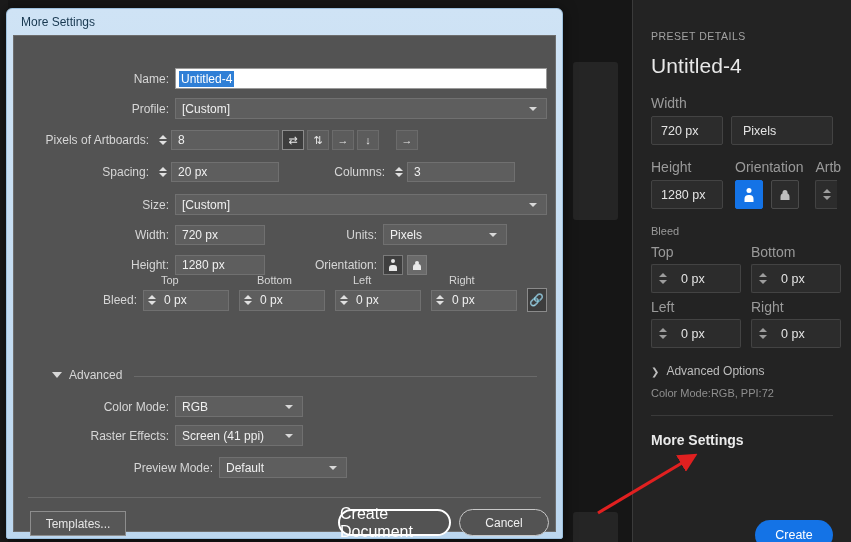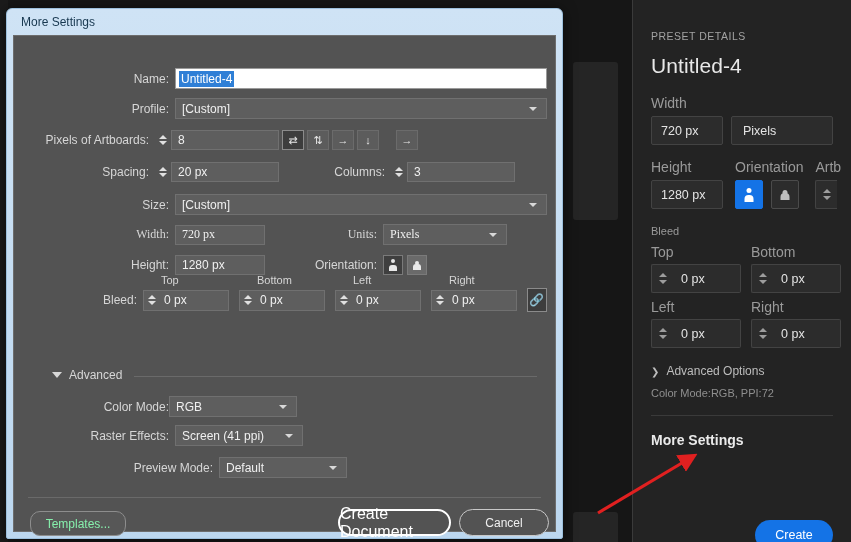--- a/index.html
+++ b/index.html
@@ -155,21 +155,21 @@
   #row-spacing { position:absolute; left:0; top:126px; width:100%; }
   #spacing-label { width:135px; margin-right:6px; }
   #spacing-field { width:108px; }
   #columns-label { width:84px; margin-right:6px; margin-left:22px; }
   #columns-field { width:108px; }
 
   
   #row-size { position:absolute; left:0; top:158px; width:100%; }
   #size-label { width:155px; margin-right:6px; }
   #size-select { width:372px; }
-  #row-wd { position:absolute; left:0; top:188px; width:100%;font-family:Liberation Serif, serif; }
+  #row-wd { position:absolute; left:0; top:188px; width:100%; }
   #width-label { width:155px; margin-right:6px; }
   #width-field { width:90px; }
   #units-label { width:82px; margin-right:6px; margin-left:30px; }
   #units-ai-select { width:124px; }
   #row-ht { position:absolute; left:0; top:219px; width:100%; }
   #height-label { width:155px; margin-right:6px; }
   #height-field { width:90px; }
   #orient-label { width:82px; margin-right:6px; margin-left:30px; }
   .ai-orient {
     width:20px; height:20px; border:1px solid #7a7a7a; background:#6a6a6a;
@@ -194,34 +194,34 @@
     width:20px;height:24px;border:1px solid #8b8b8b;background:#3d3d3d;
     display:flex;align-items:center;justify-content:center;color:#e6e6e6;font-size:12px;
   }
 
   
   #adv-header { position:absolute; left:38px; top:332px; display:flex; align-items:center; gap:7px; }
   #adv-tri { width:0;height:0;border-left:5px solid transparent;border-right:5px solid transparent;border-top:6px solid #d8d8d8; }
   #adv-title { color:#d6d6d6; font-size:12px; }
   #adv-divider { position:absolute; left:120px; right:18px; top:340px; border-top:1px solid #6a6a6a; }
   #row-color { position:absolute; left:0; top:360px; width:100%; }
-  #color-label { width:155px; }
+  #color-label { width:155px; margin-right:6px; }
   #color-select { width:128px; }
   #row-raster { position:absolute; left:0; top:389px; width:100%; }
   #raster-label { width:155px; margin-right:6px; }
   #raster-select { width:128px; }
   #row-preview { position:absolute; left:0; top:421px; width:100%;padding-left:44px; }
   #preview-label { width:155px; margin-right:6px; }
   #preview-select { width:128px; }
 
   #footer-divider { position:absolute; left:14px; right:14px; top:461px; border-top:1px solid #6a6a6a; }
   #templates-btn {
     position:absolute; left:16px; top:475px; width:96px; height:25px;
-    border:1px solid #8d8d8d; background:#575757; color:#86efac; font-size:12px;
-    display:flex; align-items:center; justify-content:center; border-radius:10px;
+    border:1px solid #8d8d8d; background:#575757; color:#e5e5e5; font-size:12px;
+    display:flex; align-items:center; justify-content:center; border-radius:0;
   }
   #create-doc-btn {
     position:absolute; left:324px; top:473px; width:113px; height:27px;
     border:2px solid #ffffff; border-radius:14px; background:#535353;
     color:#ffffff; font-size:16px; display:flex; align-items:center; justify-content:center;
   }
   #cancel-btn {
     position:absolute; left:445px; top:473px; width:90px; height:27px;
     border:1px solid #c8c8c8; border-radius:14px; background:#535353;
     color:#f0f0f0; font-size:12px; display:flex; align-items:center; justify-content:center;

